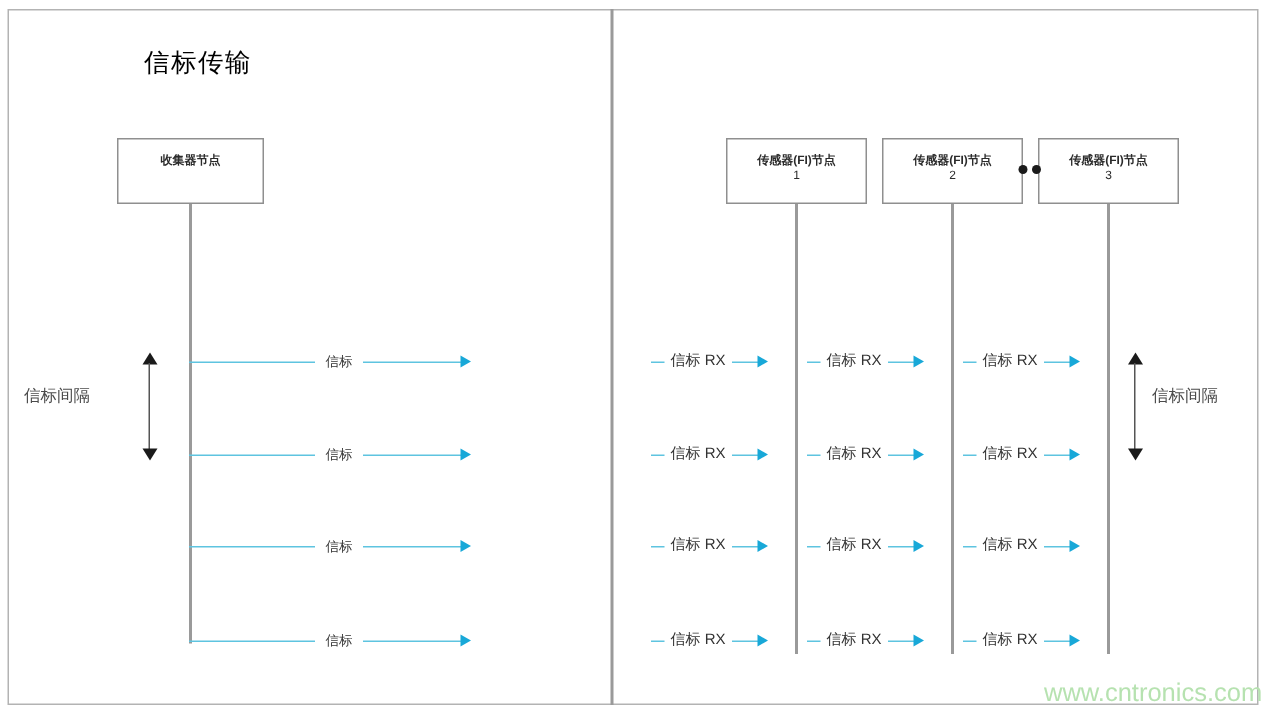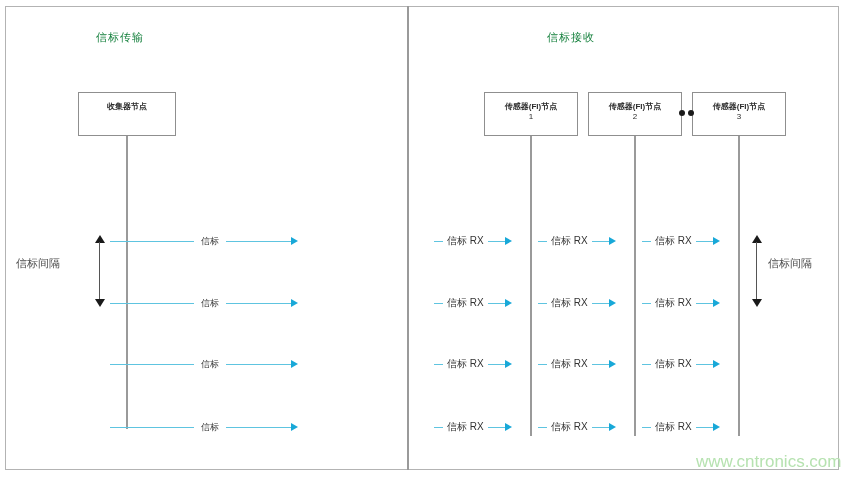--- a/index.html
+++ b/index.html
@@ -26,22 +26,22 @@
   
   .panel-divider{
     position:absolute;
     left:407px; top:6px;
     width:2px; height:464px;
     background:#9a9a9a;
   }
   
   .panel-title{
     position:absolute;
-    font-size:11px;
-    color:#15803d;
+    font-size:17px;
+    color:#000000;
     letter-spacing:1px;
     white-space:nowrap;
     font-family:"DejaVu Serif","Liberation Serif",serif;
   }
   #title-left{ left:96px; top:30px; }
   #title-right{ left:547px; top:30px; }
 
   
   .node-box{
     position:absolute;
@@ -115,21 +115,21 @@
     width:0;height:0;
     border-top:4px solid transparent;
     border-bottom:4px solid transparent;
     border-left:7px solid #18a8d8;
     margin-left:-1px;
   }
   .tick{
     height:1px; width:9px; background:#5ec4e0;
   }
 
-  .left-msg{ left:110px; width:203px; }
+  .left-msg{ left:126px; width:203px; }
   .left-msg .seg-a{ width:84px; }
   .left-msg .seg-b{ width:66px; }
 
   
   .rx-row{
     position:absolute;
     height:14px;
     display:flex;
     align-items:center;
     width:104px;
@@ -229,21 +229,20 @@
     <div class="arrow-head"></div>
   </div>
 
   <div class="msg-row left-msg" style="top:420px;">
     <div class="seg seg-a"></div>
     <div class="msg-text">信标</div>
     <div class="seg seg-b"></div>
     <div class="arrow-head"></div>
   </div>
 
-  <div class="panel-title" id="title-right">信标接收</div>
 
   <div class="node-box" id="box-sensor-1">
     <div class="node-label">传感器(FI)节点</div>
     <div class="node-num">1</div>
   </div>
   <div class="node-box" id="box-sensor-2">
     <div class="node-label">传感器(FI)节点</div>
     <div class="node-num">2</div>
   </div>
   <div class="node-box" id="box-sensor-3">

